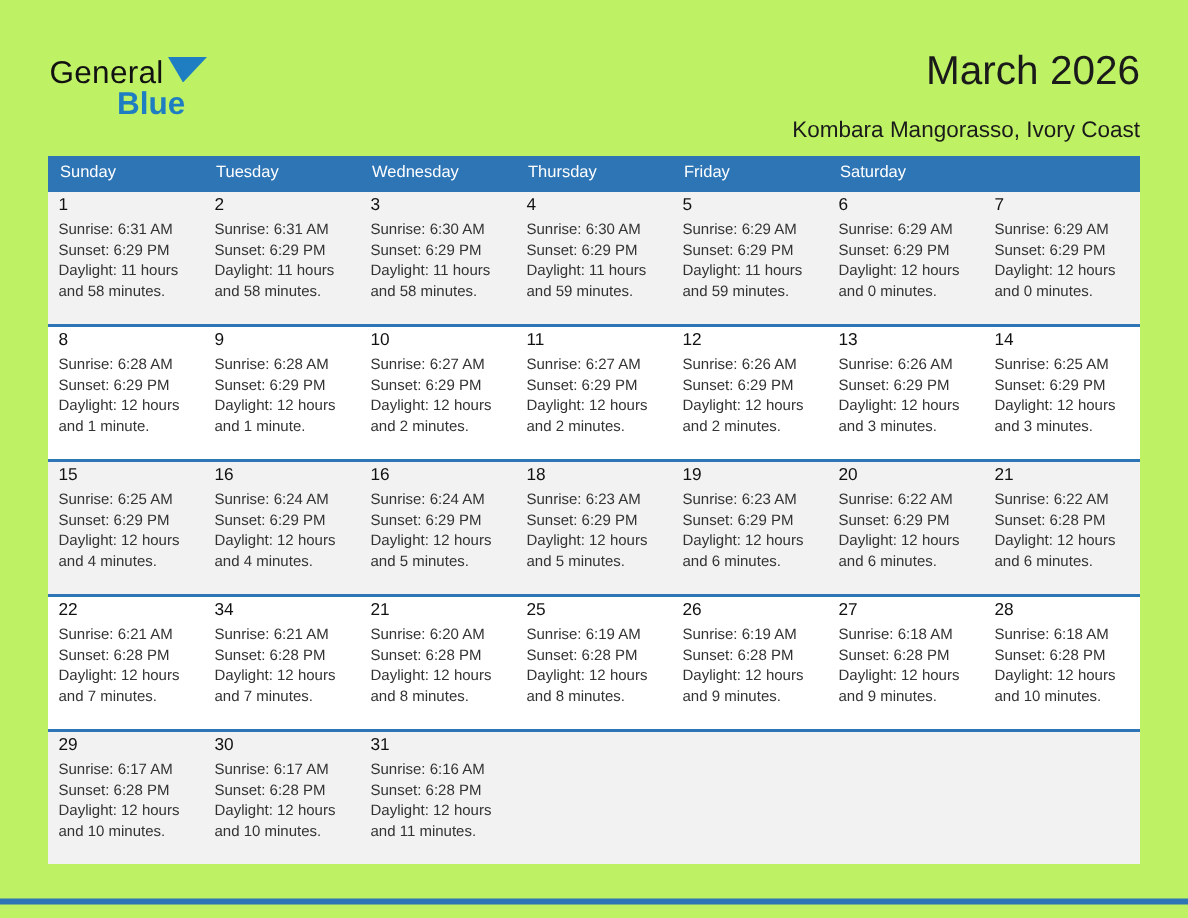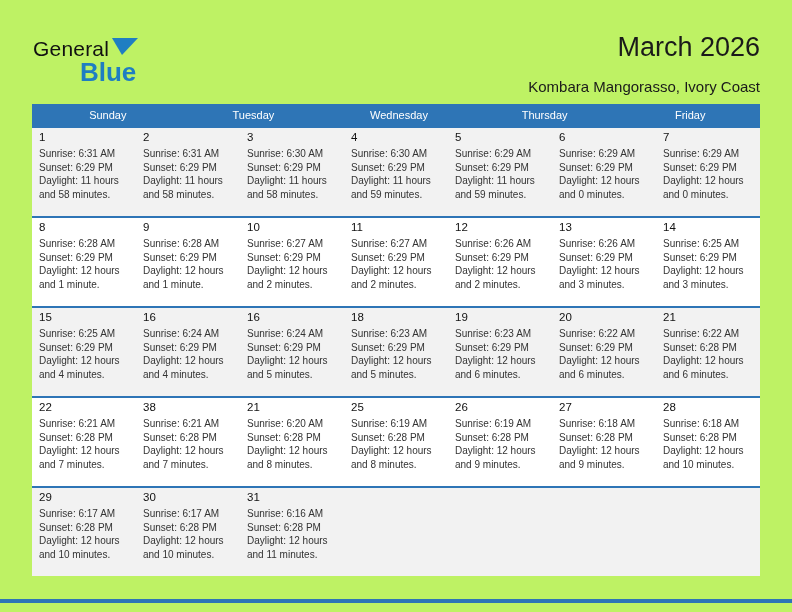--- a/index.html
+++ b/index.html
@@ -5,34 +5,34 @@
   * { margin:0; padding:0; box-sizing:border-box; }
   body { background:#ffffff; font-family:"Liberation Sans", sans-serif; }
   .page {
     position:relative; width:792px; height:612px; background:#bef264;
     overflow:hidden; margin:0 auto;
   }
   
   .logo { position:absolute; left:33px; top:38px; line-height:1; }
   .logo-line1 { font-size:21px; color:#111111; letter-spacing:0.2px; display:inline-block; }
   .logo-tri { display:inline-block; vertical-align:top; margin-left:3px; }
-  .logo-line2 { font-size:26px; font-weight:bold; color:#1F7EC2; margin-left:45px; margin-top:0px;text-align:center; }
+  .logo-line2 { font-size:21px; font-weight:bold; color:#1F7EC2; margin-left:45px; margin-top:0px; }
   .page-title {
     position:absolute; right:32px; top:32px; font-size:27px; color:#1a1a1a;
     font-weight:400; text-align:right;
   }
   .page-subtitle {
     position:absolute; right:32px; top:78px; font-size:15px; color:#1a1a1a;
     text-align:center;
   }
   
   .calendar { position:absolute; left:32px; top:104px; width:728px; }
   .cal-head {
-    display:grid; grid-template-columns:repeat(5,1fr);
-    background:#2E75B6; color:#ffffff; font-size:11px;text-align:center;
+    display:grid; grid-template-columns:repeat(7,1fr);
+    background:#2E75B6; color:#ffffff; font-size:11px;
   }
   .cal-head .wd { padding:5px 2px 5px 8px; }
   .cal-week {
     display:grid; grid-template-columns:repeat(7,1fr);
     border-top:2px solid #2E75B6; min-height:90px; background:#ffffff;
   }
   .cal-week.alt { background:#F2F2F2; }
   .day-cell { padding:3px 4px 2px 7px; font-size:10px; color:#333333; }
   .day-num { font-size:11.5px; color:#111111; margin-bottom:4px; }
   .day-line { line-height:13.5px; }
@@ -54,20 +54,21 @@
   <div class="page-title">March 2026</div>
   <div class="page-subtitle">Kombara Mangorasso, Ivory Coast</div>
 
   <div class="calendar">
     <div class="cal-head" id="cal-head">
         <div class="wd">Sunday</div>
         <div class="wd">Tuesday</div>
         <div class="wd">Wednesday</div>
         <div class="wd">Thursday</div>
         <div class="wd">Friday</div>
+        <div class="wd">Saturday</div>
       </div>
     <div id="cal-weeks">
         <div class="cal-week alt">
           <div class="day-cell">
             <div class="day-num">1</div>
             <div class="day-line">Sunrise: 6:31 AM</div>
             <div class="day-line">Sunset: 6:29 PM</div>
             <div class="day-line">Daylight: 11 hours</div>
             <div class="day-line">and 58 minutes.</div>
           </div>
@@ -218,21 +219,21 @@
         </div>
         <div class="cal-week">
           <div class="day-cell">
             <div class="day-num">22</div>
             <div class="day-line">Sunrise: 6:21 AM</div>
             <div class="day-line">Sunset: 6:28 PM</div>
             <div class="day-line">Daylight: 12 hours</div>
             <div class="day-line">and 7 minutes.</div>
           </div>
           <div class="day-cell">
-            <div class="day-num">38</div>
+            <div class="day-num">34</div>
             <div class="day-line">Sunrise: 6:21 AM</div>
             <div class="day-line">Sunset: 6:28 PM</div>
             <div class="day-line">Daylight: 12 hours</div>
             <div class="day-line">and 7 minutes.</div>
           </div>
           <div class="day-cell">
             <div class="day-num">21</div>
             <div class="day-line">Sunrise: 6:20 AM</div>
             <div class="day-line">Sunset: 6:28 PM</div>
             <div class="day-line">Daylight: 12 hours</div>

